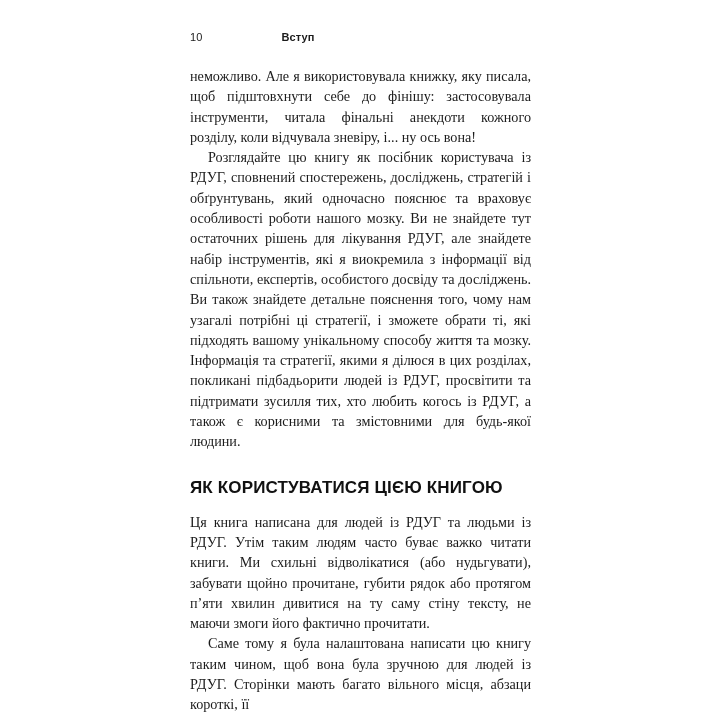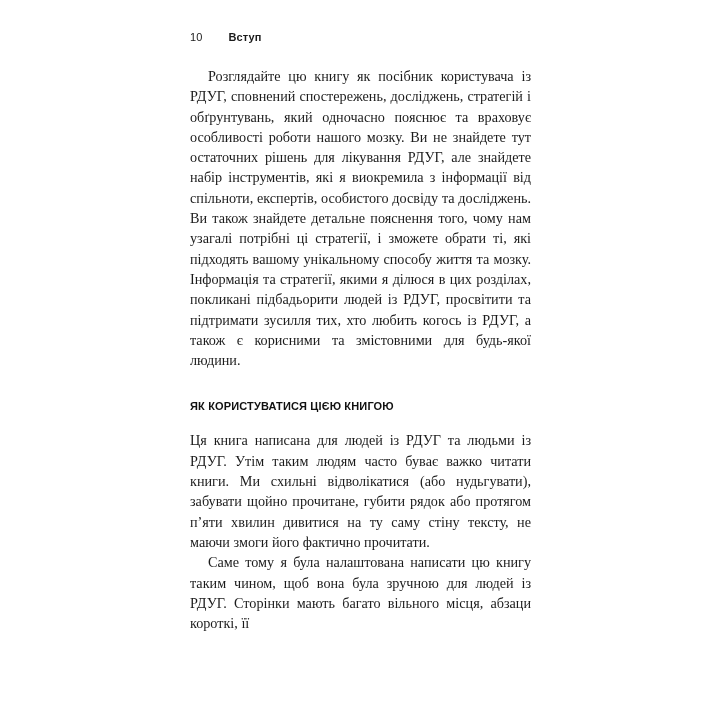--- a/index.html
+++ b/index.html
@@ -27,28 +27,29 @@
     position: absolute;
     left: 190px;
     top: 30px;
     width: 341px;
     display: flex;
     align-items: flex-start;
     font-family: "Liberation Sans", "DejaVu Sans", sans-serif;
     font-size: 11px;
     line-height: 14px;
     color: #1b1b1b;
+    gap: 39px;
   }
   .folio {
     font-weight: 400;
     letter-spacing: 0.1px;
   }
   .head-title {
     font-weight: 700;
-    margin-left: 26px;
+    margin-left: 40px;
     letter-spacing: 0.1px;
   }
 
   
   .text-column {
     position: absolute;
     left: 190px;
     top: 66px;
     width: 341px;
   }
@@ -73,21 +74,21 @@
   em.italic-word {
     font-style: italic;
   }
 
   
   h2.section-heading {
     margin: 0;
     padding: 0;
     font-family: "Liberation Sans", "DejaVu Sans", sans-serif;
     font-weight: 700;
-    font-size: 11px;
+    font-size: 17px;
     line-height: 20px;
     letter-spacing: 0.15px;
     color: #111111;
     text-transform: none;
   }
 
   .space-before-heading { height: 26px; }
   .space-after-heading  { height: 14px; }
 </style>
 </head>
@@ -95,20 +96,21 @@
 
 <div class="page">
 
   <div class="running-head">
     <span class="folio">10</span>
     <span class="head-title">Вступ</span>
   </div>
 
   <div class="text-column">
 
+    <p class="body-par no-indent">неможливо. Але я використовувала книжку, яку писала, щоб підштовхнути себе до фінішу: застосовувала інстру­менти, читала фінальні анекдоти кожного розділу, коли відчувала зневіру, і... ну ось вона!</p>
 
 
     <p class="body-par indent">Розглядайте цю книгу як посібник користувача із РДУГ, сповнений спостережень, досліджень, стратегій і обґрунтувань, який одночасно пояснює та враховує особливості роботи нашого мозку. Ви не знайдете тут остаточних рішень для лікування РДУГ, але знайдете набір інструментів, які я виокремила з інформації від спільноти, експертів, особистого досвіду та досліджень. Ви також знайдете детальне пояснення того, чому нам узагалі потрібні ці стратегії, і зможете обрати ті, які підходять вашому унікальному способу життя та мозку. Інформація та стратегії, якими я ділюся в цих розділах, покликані підбадьорити людей із РДУГ, просвітити та під­тримати зусилля тих, хто любить когось із РДУГ, а також є корисними та змістовними для будь-якої людини.</p>
 
     <div class="space-before-heading"></div>
 
     <h2 class="section-heading">ЯК КОРИСТУВАТИСЯ ЦІЄЮ КНИГОЮ</h2>
 
     <div class="space-after-heading"></div>
 

